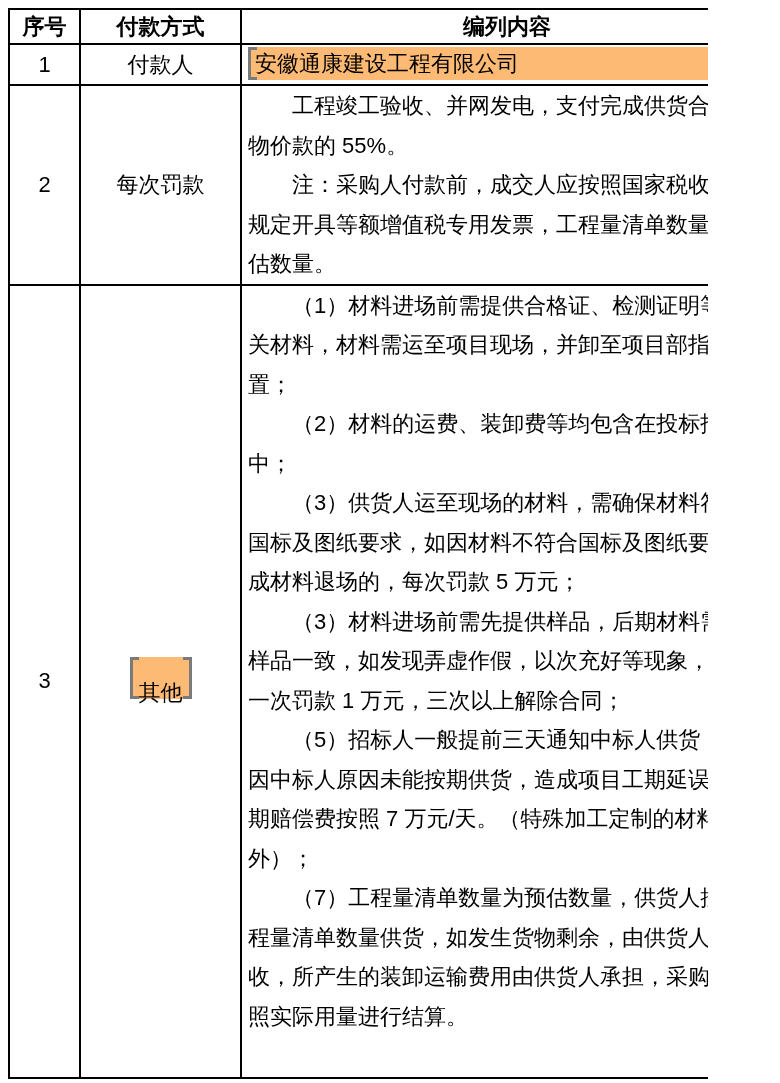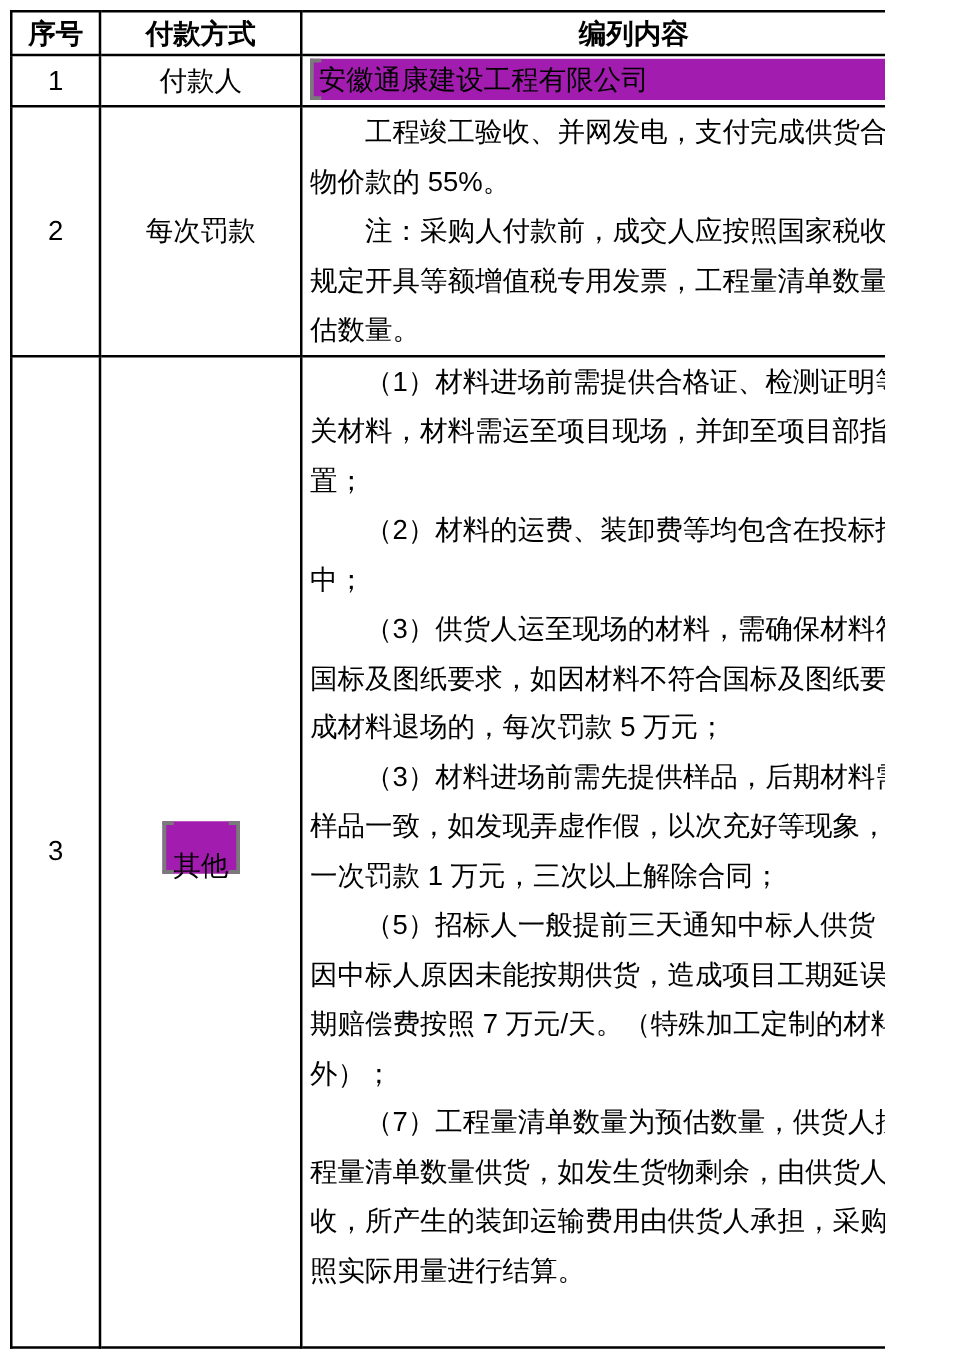--- a/index.html
+++ b/index.html
@@ -59,21 +59,21 @@
     padding: 0 6px;
   }
   td.content-cell p {
     margin: 0;
     text-indent: 2em;
   }
 
   
   .form-field {
     position: relative;
-    background: #a21caf;
+    background: #fdba74;
     font-size: 22px;
   }
   .form-field::before,
   .form-field::after {
     content: "";
     position: absolute;
     top: 0;
     bottom: 0;
     width: 6px;
     pointer-events: none;

